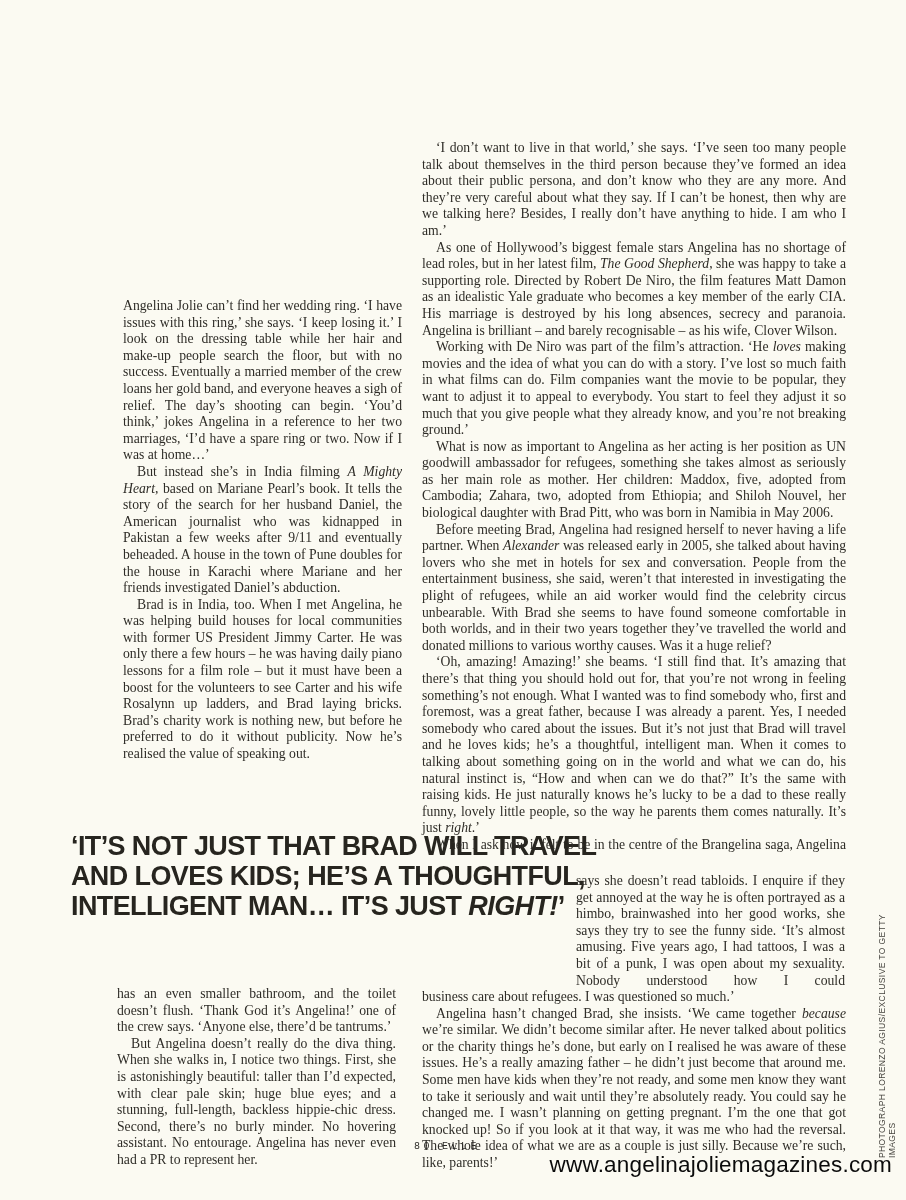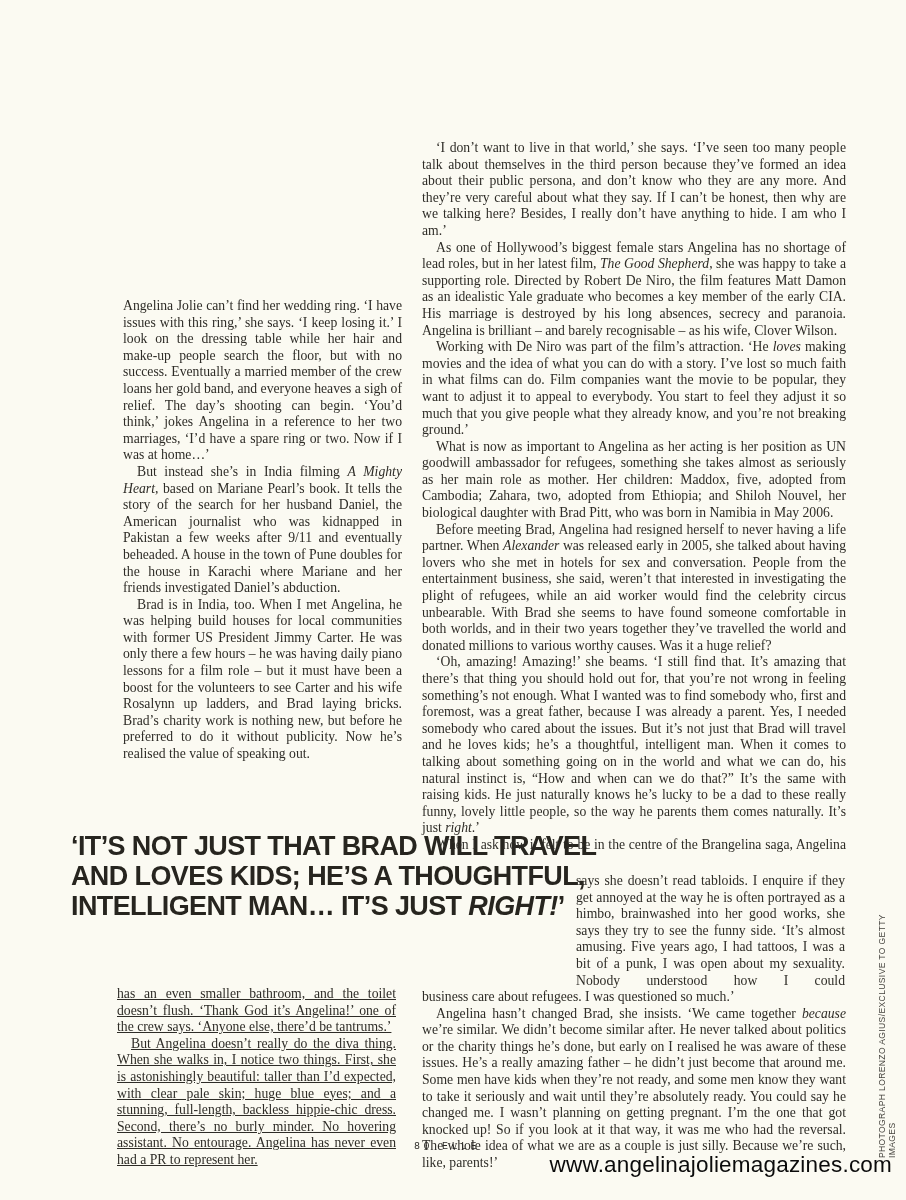--- a/index.html
+++ b/index.html
@@ -21,21 +21,21 @@
     font-size: 13.7px;
     line-height: 16.6px;
     text-align: justify;
     color: #2e2c27;
     margin-top: 28px;
   }
   .textblock p { margin: 0; padding: 0; }
   .textblock p.ind { text-indent: 14px; }
   .textblock p.justlast { text-align-last: justify; }
   #left-top    { left: 123px; top: 270px; width: 279px; }
-  #left-bottom { left: 117px; top: 958px; width: 279px; text-decoration: underline; }
+  #left-bottom { left: 117px; top: 958px; width: 279px; }
   #right-top   { left: 422px; top: 112px; width: 424px; }
   #right-wrap  { left: 576px; top: 845px; width: 269px; text-align-last: justify; }
   #right-bottom{ left: 422px; top: 961px; width: 424px; }
   .pull-quote {
     position: absolute;
     left: 71px;
     top: 831px;
     width: 455px;
     font-family: "Liberation Sans", sans-serif;
     font-weight: bold;

